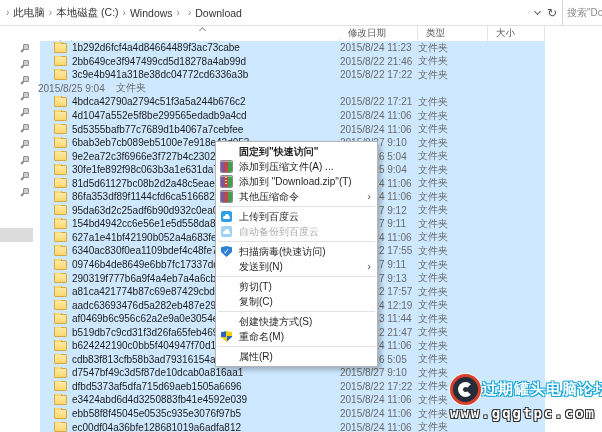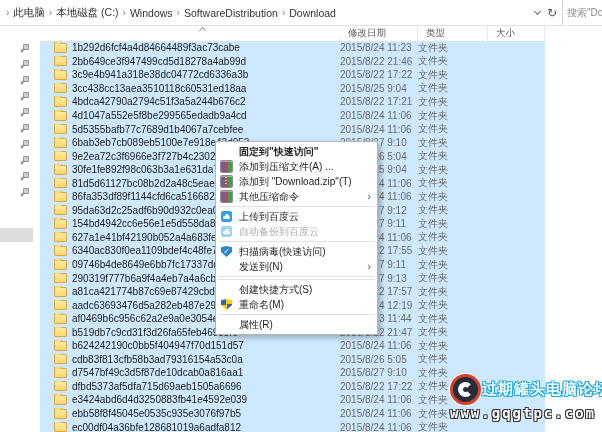--- a/index.html
+++ b/index.html
@@ -104,21 +104,20 @@
 
   <div class="topbar">
     <div class="breadcrumb">
         <span class="bc-sep">›</span>
         <span class="bc-item">此电脑</span>
         <span class="bc-sep">›</span>
         <span class="bc-item">本地磁盘 (C:)</span>
         <span class="bc-sep">›</span>
         <span class="bc-item">Windows</span>
         <span class="bc-sep">›</span>
-        <span class="bc-item">SoftwareDistribution</span>
         <span class="bc-sep">›</span>
         <span class="bc-item">Download</span>
       </div>
     <div class="addr-end">
       <span class="chev-down"></span>
       <span class="refresh">↻</span>
     </div>
     <div class="searchbox">搜索"Do</div>
   </div>
 
@@ -169,24 +168,20 @@
     <span class="c-name">
       <span class="folder-icon"></span>
       <span>3c9e4b941a318e38dc04772cd6336a3b</span>
     </span>
     <span class="c-date">2015/8/22 17:22</span>
     <span class="c-type">文件夹</span>
     <span class="c-size"></span>
   </div>
 
   <div class="row">
-    <span class="c-name">
-      <span class="folder-icon"></span>
-      <span>3cc438cc13aea3510118c60531ed18aa</span>
-    </span>
     <span class="c-date">2015/8/25 9:04</span>
     <span class="c-type">文件夹</span>
     <span class="c-size"></span>
   </div>
 
   <div class="row">
     <span class="c-name">
       <span class="folder-icon"></span>
       <span>4bdca42790a2794c51f3a5a244b676c2</span>
     </span>
@@ -478,21 +473,31 @@
     <span class="mi-label">扫描病毒(快速访问)</span>
     <span class="mi-arrow" style="visibility: hidden;">›</span>
   </div>
 
   <div class="mi">
     <span class="mi-icon ic-none"></span>
     <span class="mi-label">发送到(N)</span>
     <span class="mi-arrow">›</span>
   </div>
 <div class="msep"></div>
-
+  <div class="mi">
+    <span class="mi-icon ic-none"></span>
+    <span class="mi-label">剪切(T)</span>
+    <span class="mi-arrow" style="visibility: hidden;">›</span>
+  </div>
+
+  <div class="mi">
+    <span class="mi-icon ic-none"></span>
+    <span class="mi-label">复制(C)</span>
+    <span class="mi-arrow" style="visibility: hidden;">›</span>
+  </div>
 <div class="msep"></div>
   <div class="mi">
     <span class="mi-icon ic-none"></span>
     <span class="mi-label">创建快捷方式(S)</span>
     <span class="mi-arrow" style="visibility: hidden;">›</span>
   </div>
 
 
   <div class="mi">
     <span class="mi-icon ic-uac-shield"></span>

